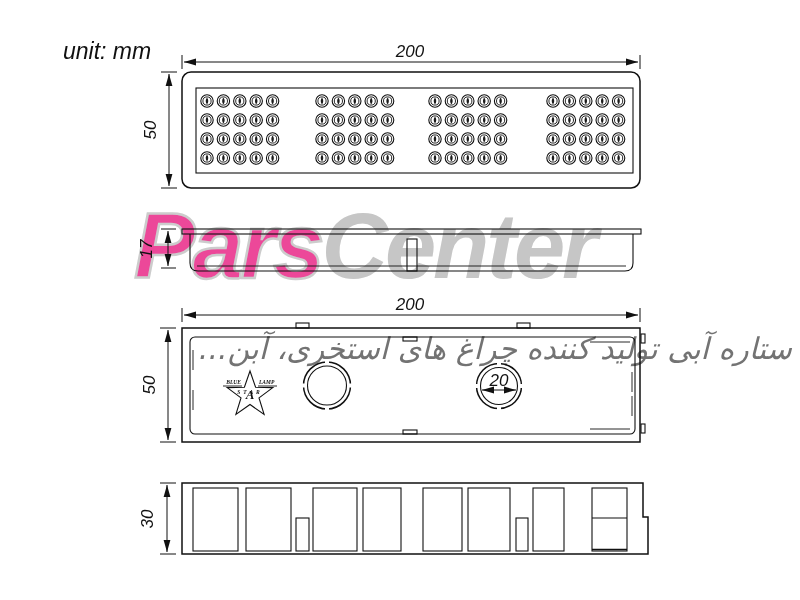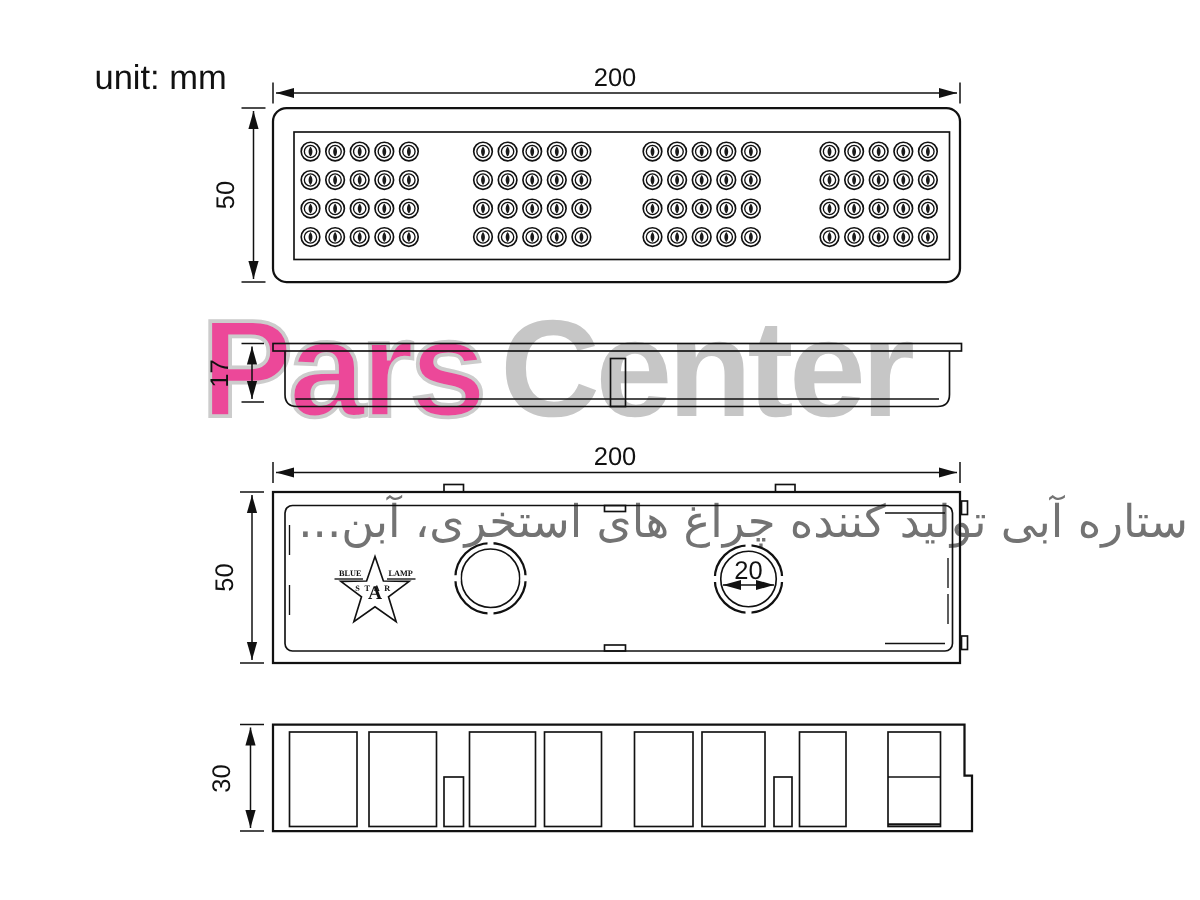--- a/index.html
+++ b/index.html
@@ -1,23 +1,23 @@
 <!DOCTYPE html>
 <html><head>
 <meta charset="utf-8">
 <style>
   html,body{margin:0;padding:0;background:#fff;}
   #stage{position:relative;width:800px;height:600px;background:#ffffff;overflow:hidden;
-         font-family:"Liberation Sans",sans-serif;}
+         font-family:"Liberation Sans",sans-serif;font-style:italic;}
   
   .wm-brand{position:absolute;left:134px;top:200px;z-index:1;display:flex;
             font-family:"Liberation Sans",sans-serif;font-weight:bold;
             font-size:92px;line-height:1;letter-spacing:-3px;user-select:none;}
   .wm-outline{color:#ec4899;-webkit-text-stroke:2.5px #cccccc;}
-  .wm-solid{color:#c6c6c6;margin-left:12px;}
+  .wm-solid{color:#c6c6c6;}
   .wm-persian{position:absolute;top:331px;right:8px;left:0;z-index:1;
               direction:rtl;text-align:right;font-size:30px;color:#737373;
               font-family:"DejaVu Sans",sans-serif;user-select:none;}
   #drawing{position:absolute;left:0;top:0;z-index:2;}
   .ln{fill:none;stroke:#111;stroke-width:1.5;}
   .ln2{fill:none;stroke:#111;stroke-width:1.1;}
   .thin{fill:none;stroke:#111;stroke-width:0.9;}
   .dimln{stroke:#111;stroke-width:1;fill:none;}
   text.dim{font-family:"Liberation Sans",sans-serif;font-size:17px;fill:#111;}
   text.logo-small{font-family:"Liberation Serif",serif;font-size:5.5px;font-weight:bold;fill:#111;}

